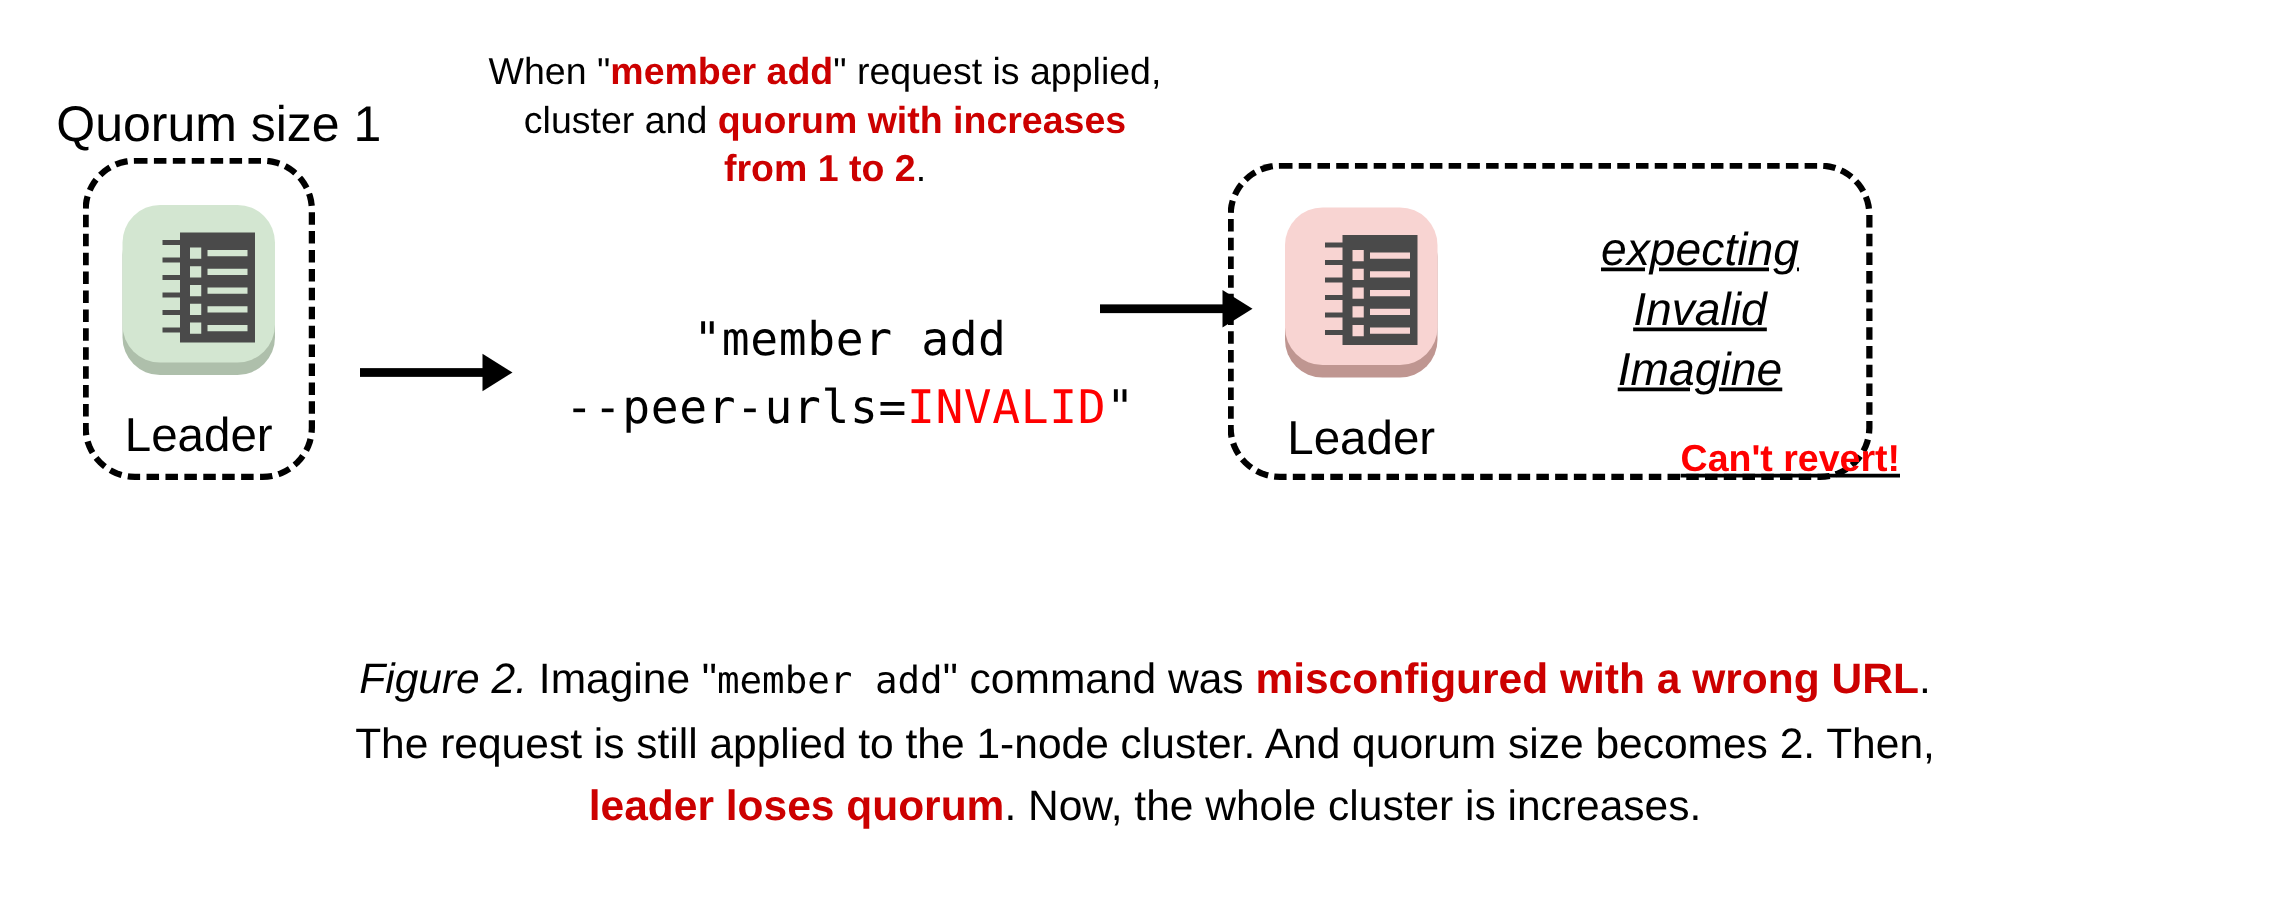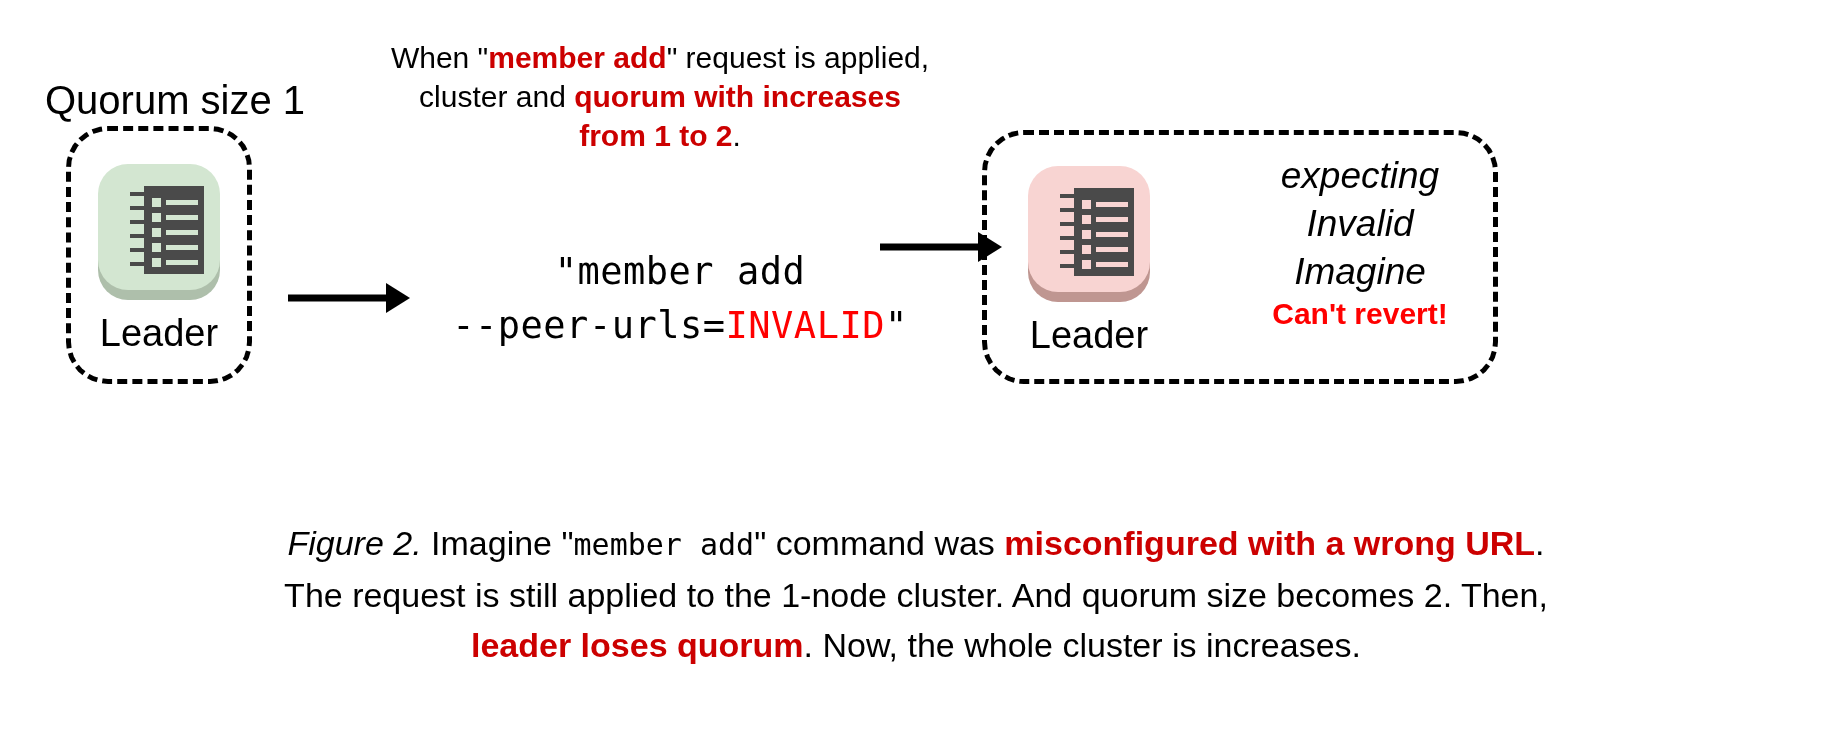--- a/index.html
+++ b/index.html
@@ -104,21 +104,21 @@
     left: 36px;
     width: 32px;
     height: 5px;
   }
   .green .row-square, .green .row-line { background: #d3e6d1; }
   .pink  .row-square, .pink  .row-line { background: #f8d4d2; }
 
   .node-label {
     font-size: 38px;
     line-height: 42px;
-    margin-top: 10px;
+    margin-top: 26px;
     white-space: nowrap;
   }
 
   
   .annotation {
     position: absolute;
     text-align: center;
     font-size: 30px;
     line-height: 39px;
     font-family: "Liberation Sans", sans-serif;
@@ -166,22 +166,23 @@
     font-style: italic;
     font-size: 37px;
     line-height: 48px;
     white-space: nowrap;
   }
   .status-warn {
     color: #ff0000;
     font-weight: bold;
     font-size: 30px;
     line-height: 36px;
-    margin-top: 0;
-    white-space: nowrap;
+    margin-top: 30px;
+    white-space: nowrap;
+    text-align: right;
   }
 
   
   .caption {
     position: absolute;
     left: 0;
     width: 1832px;
     text-align: center;
     font-size: 34px;
     line-height: 50px;
@@ -275,21 +276,21 @@
           <div class="row-square" style="top:57px;"></div>
           <div class="row-line" style="top:59px;"></div>
           <div class="row-square" style="top:72px;"></div>
           <div class="row-line" style="top:74px;"></div>
         </div>
       </div>
     </div>
     <div class="node-label">Leader</div>
   </div>
 
-  <div class="status-block" style="left:1200px; top:152px;">
+  <div class="status-block" style="left:1200px; top:176px;text-decoration:underline;">
     <div class="status-line">expecting</div>
     <div class="status-line">Invalid</div>
     <div class="status-line">Imagine</div>
     <div class="status-warn">Can't revert!</div>
   </div>
 
   <div class="caption" style="top:518px;">
     <div><span class="cap-fig">Figure 2.</span><span> Imagine "</span><span class="cap-mono">member add</span><span>" command was </span><span class="cap-hl">misconfigured with a wrong URL</span><span>.</span></div>
     <div>The request is still applied to the 1-node cluster. And quorum size becomes 2. Then,</div>
     <div><span class="cap-hl">leader loses quorum</span><span>. Now, the whole cluster is increases.</span></div>

